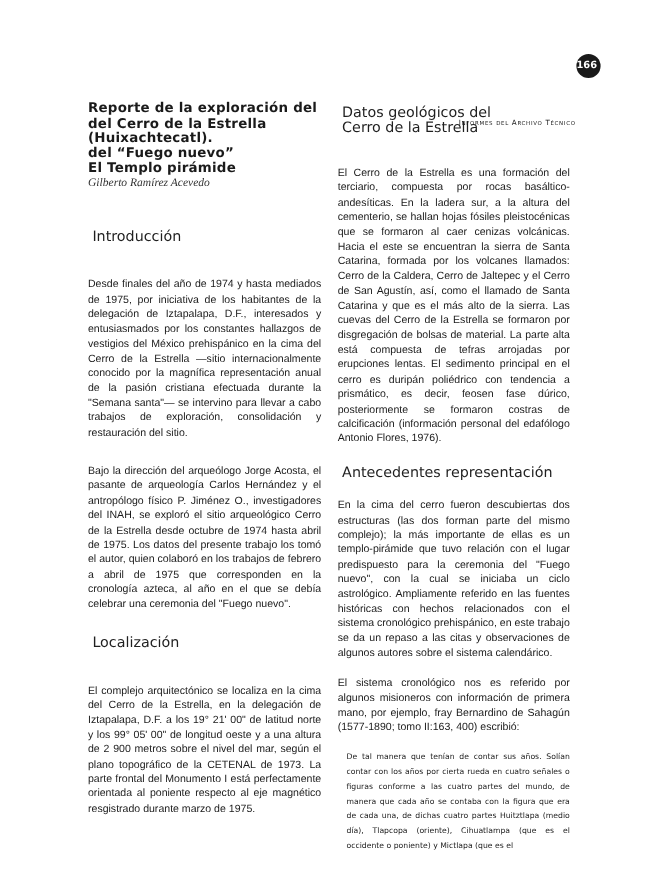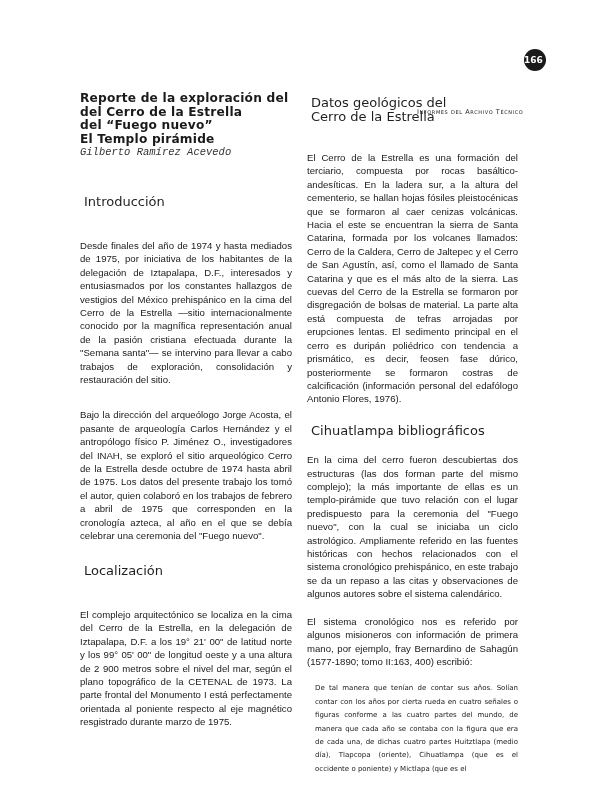--- a/index.html
+++ b/index.html
@@ -15,21 +15,21 @@
     font-size:9px; line-height:22px; text-align:left;
   }
   .col { position:absolute; top:92px; }
   .col-left { left:80px; width:212px; }
   .col-right { left:307px; width:211px; }
   .title {
     font-family:"DejaVu Sans", sans-serif; font-weight:bold; font-size:12.2px; line-height:13.6px;
     letter-spacing:0.2px; margin:0;
   }
   .author {
-    font-family:Liberation Mono, monospace; font-style:italic; font-size:10.5px; line-height:13px;
+    font-family:Liberation Serif, serif; font-style:italic; font-size:10.5px; line-height:13px;
     color:#333; margin:0;
   }
   .section-heading {
     font-family:"DejaVu Sans", sans-serif; font-size:13px; line-height:13.5px; font-weight:normal;
     color:#1f1f1f; margin:4px;
   }
   .para {
     font-family:Liberation Sans, sans-serif; font-size:9.6px; line-height:13.4px;
     text-align:justify; margin:0; color:#1a1a1a;
   }
@@ -44,20 +44,21 @@
 </head>
 <body>
 
 <div class="running-head">Informes del Archivo Técnico</div>
 <div class="page-badge">166</div>
 
 <div class="col col-left">
   <div>
     <p class="title">Reporte de la exploración del</p>
     <p class="title">del Cerro de la Estrella</p>
+    <p class="title">(Huixachtecatl).</p>
     <p class="title">del “Fuego nuevo”</p>
     <p class="title">El Templo pirámide</p>
   </div>
   <p class="author">Gilberto Ramírez Acevedo</p>
 
   <div style="height:32px"></div>
   <h2 class="section-heading">Introducción</h2>
   <div class="gap-m"></div>
   <p class="para">Desde finales del año de 1974 y hasta mediados de 1975, por iniciativa de los habitantes de la delegación de Iztapalapa, D.F., interesados y entusiasmados por los constantes hallazgos de vestigios del México prehispánico en la cima del Cerro de la Estrella —sitio internacionalmente conocido por la magnífica representación anual de la pasión cristiana efectuada durante la "Semana santa"— se intervino para llevar a cabo trabajos de exploración, consolidación y restauración del sitio.</p>
   <div class="gap-l"></div>
@@ -68,20 +69,20 @@
   <div class="gap-m"></div>
   <p class="para">El complejo arquitectónico se localiza en la cima del Cerro de la Estrella, en la delegación de Iztapalapa, D.F. a los 19° 21' 00" de latitud norte y los 99° 05' 00" de longitud oeste y a una altura de 2 900 metros sobre el nivel del mar, según el plano topográfico de la CETENAL de 1973. La parte frontal del Monumento I está perfectamente orientada al poniente respecto al eje magnético resgistrado durante marzo de 1975.</p>
 </div>
 
 <div class="col col-right">
   <h2 class="section-heading" style="width:150px">Datos geológicos del Cerro de la Estrella</h2>
   <div style="height:24px"></div>
   <p class="para">El Cerro de la Estrella es una formación del terciario, compuesta por rocas basáltico-andesíticas. En la ladera sur, a la altura del cementerio, se hallan hojas fósiles pleistocénicas que se formaron al caer cenizas volcánicas. Hacia el este se encuentran la sierra de Santa Catarina, formada por los volcanes llamados: Cerro de la Caldera, Cerro de Jaltepec y el Cerro de San Agustín, así, como el llamado de Santa Catarina y que es el más alto de la sierra. Las cuevas del Cerro de la Estrella se formaron por disgregación de bolsas de material. La parte alta está compuesta de tefras arrojadas por erupciones lentas. El sedimento principal en el cerro es duripán poliédrico con tendencia a prismático, es decir, feosen fase dúrico, posteriormente se formaron costras de calcificación (información personal del edafólogo Antonio Flores, 1976).</p>
 
   <div style="height:14px"></div>
-  <h2 class="section-heading">Cihuatlampa bibliográficos</h2>
+  <h2 class="section-heading">Antecedentes representación</h2>
   <div class="gap-s"></div>
   <p class="para">En la cima del cerro fueron descubiertas dos estructuras (las dos forman parte del mismo complejo); la más importante de ellas es un templo-pirámide que tuvo relación con el lugar predispuesto para la ceremonia del "Fuego nuevo", con la cual se iniciaba un ciclo astrológico. Ampliamente referido en las fuentes históricas con hechos relacionados con el sistema cronológico prehispánico, en este trabajo se da un repaso a las citas y observaciones de algunos autores sobre el sistema calendárico.</p>
   <div style="height:14px"></div>
   <p class="para">El sistema cronológico nos es referido por algunos misioneros con información de primera mano, por ejemplo, fray Bernardino de Sahagún (1577-1890; tomo II:163, 400) escribió:</p>
   <div style="height:14px"></div>
   <p class="quote">De tal manera que tenían de contar sus años. Solían contar con los años por cierta rueda en cuatro señales o figuras conforme a las cuatro partes del mundo, de manera que cada año se contaba con la figura que era de cada una, de dichas cuatro partes Huitztlapa (medio día), Tlapcopa (oriente), Cihuatlampa (que es el occidente o poniente) y Mictlapa (que es el</p>
 </div>
 
 </body></html>

